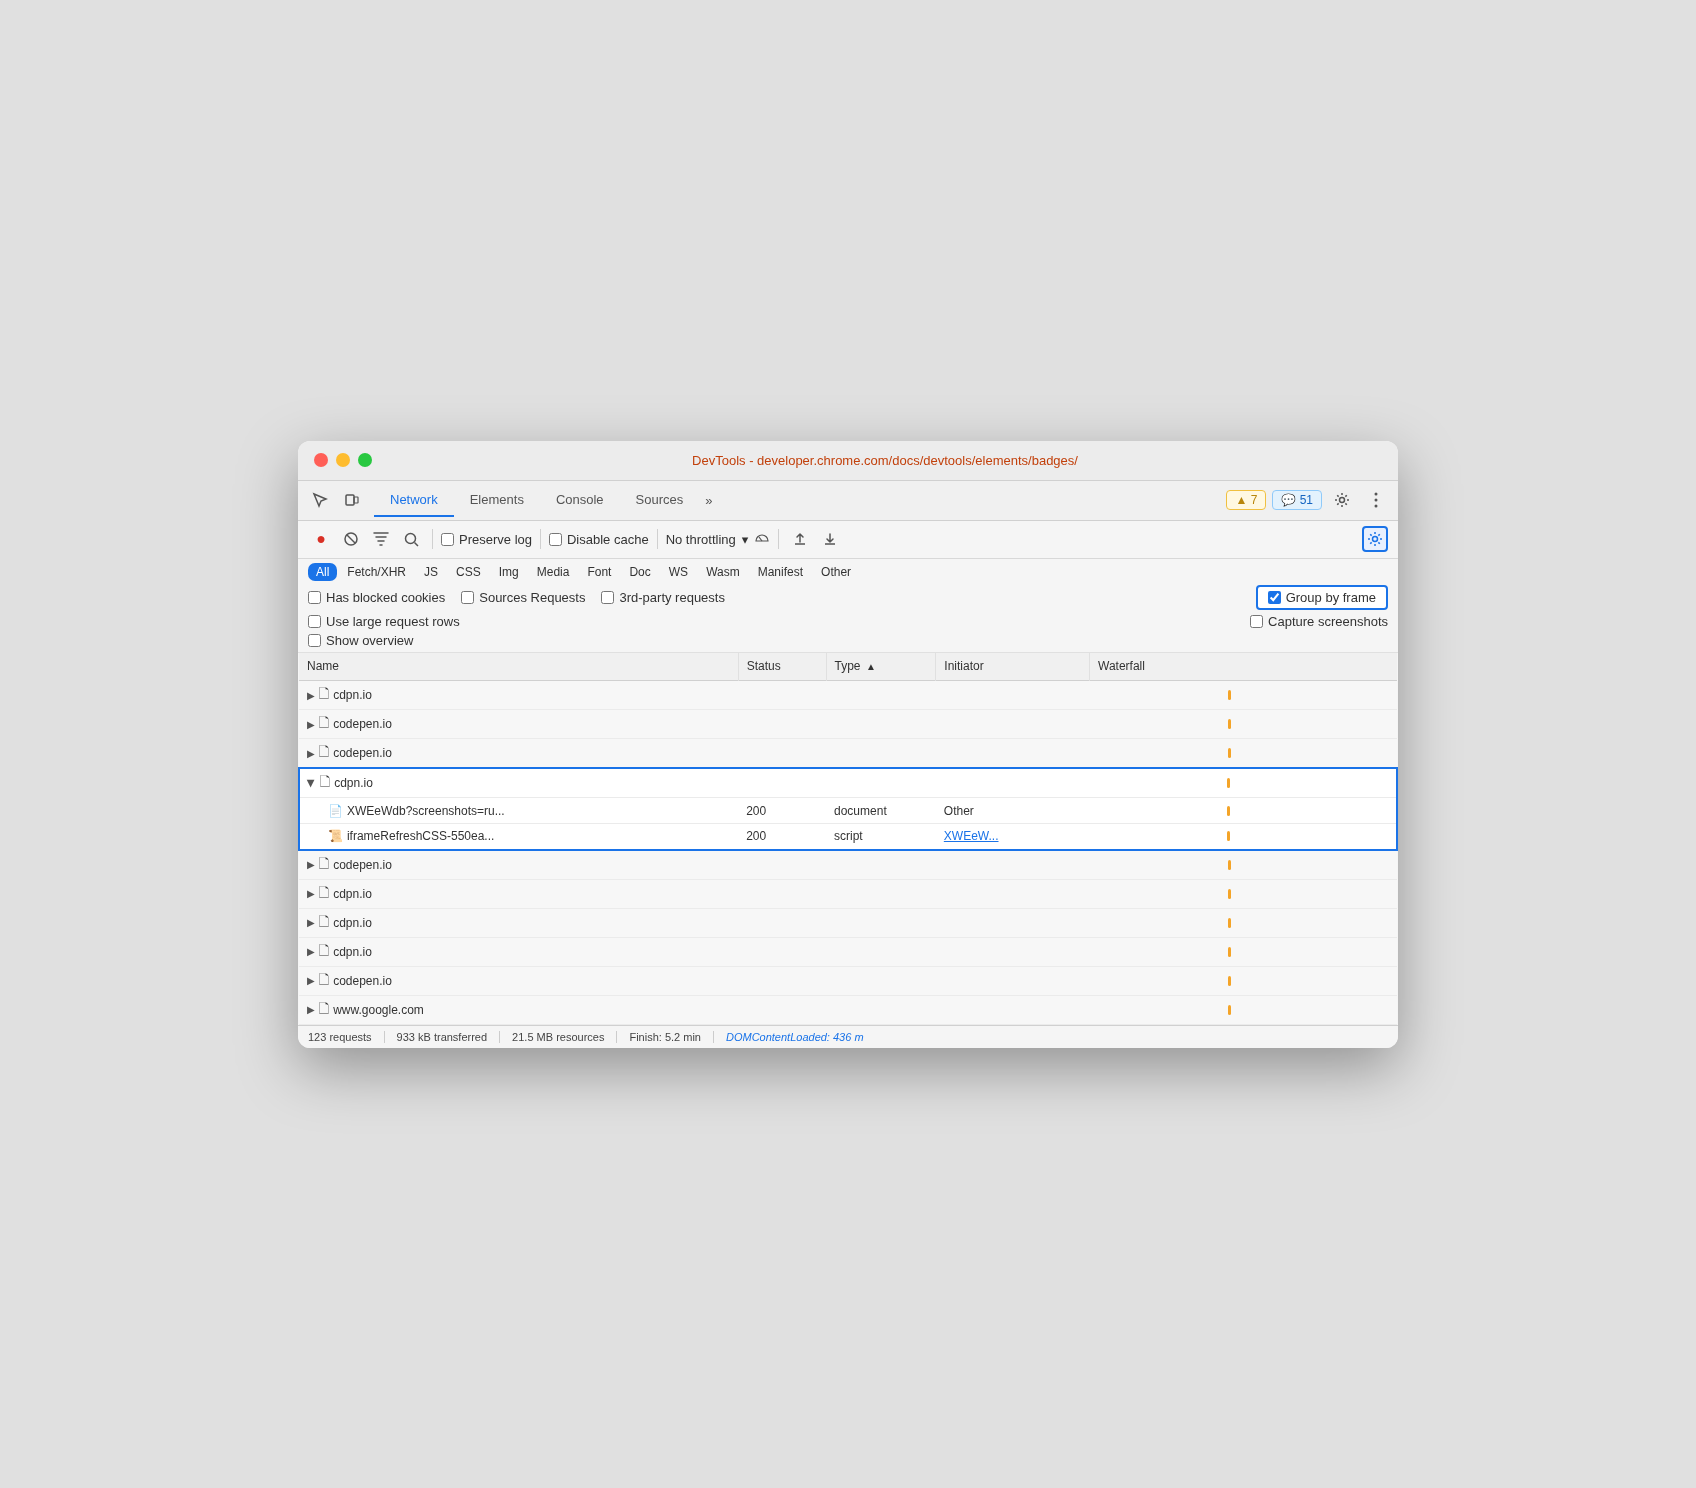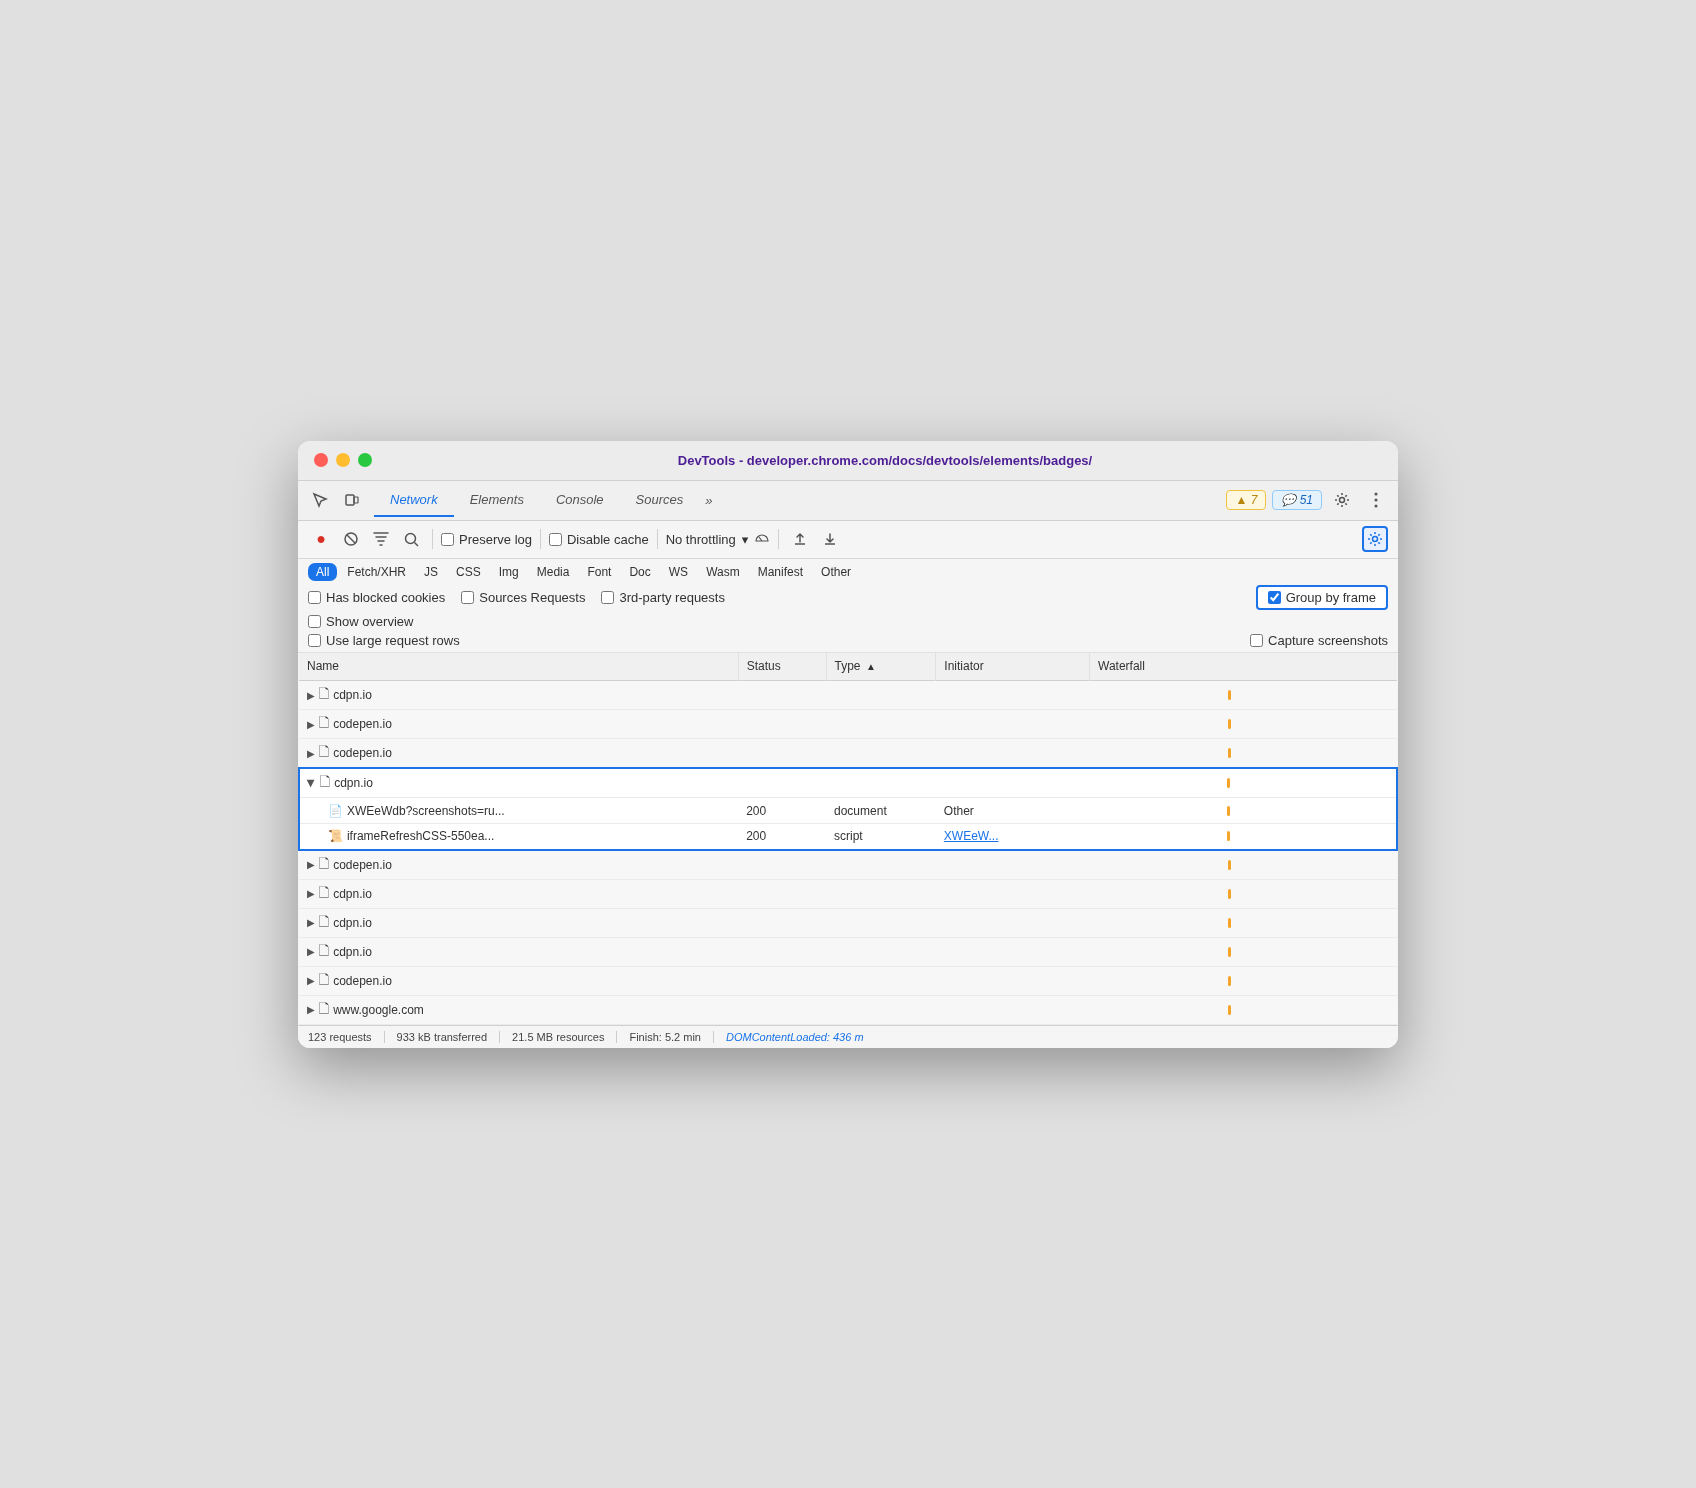--- a/index.html
+++ b/index.html
@@ -37,32 +37,31 @@
       border-radius: 50%;
       display: inline-block;
     }
     .tl-red { background: #ff5f57; }
     .tl-yellow { background: #febc2e; }
     .tl-green { background: #28c840; }
     .title-text {
       flex: 1;
       text-align: center;
       font-size: 13px;
-      color: #4c1d95;
-      font-weight: 700;
+      color: #c2410c;
+      font-weight: 400;
     }
     
     .tab-bar {
       background: #f0f0f0;
       border-bottom: 1px solid #d0d0d0;
       display: flex;
       align-items: center;
       padding: 0 8px;
       height: 40px;
-      font-style: italic;
     }
     .tab-bar-left {
       display: flex;
       align-items: center;
       gap: 4px;
       margin-right: 8px;
     }
     .icon-btn {
       width: 28px; height: 28px;
       display: flex; align-items: center; justify-content: center;
@@ -437,37 +436,37 @@
       </div>
 
       <div style="margin-left: auto; display:flex; align-items:center; gap: 8px;">
         <label class="group-by-frame-box">
           <input type="checkbox" checked="" class="cb-checked" style="">
           <span>Group by frame</span>
         </label>
       </div>
     </div>
 
-    <div style="display:flex; align-items:center; margin-top:4px;">
-      <label class="checkbox-label">
-        <input type="checkbox" style="">
-        <span>Show overview</span>
-      </label>
-    </div>
     <div style="display:flex; align-items:center; gap:30px; margin-top:4px;">
       <label class="checkbox-label">
         <input type="checkbox" style="">
         <span>Use large request rows</span>
       </label>
       <div style="margin-left: auto; display:flex; align-items:center; gap:8px;">
         <label class="checkbox-label">
           <input type="checkbox" style="">
           <span>Capture screenshots</span>
         </label>
       </div>
+    </div>
+    <div style="display:flex; align-items:center; margin-top:4px;">
+      <label class="checkbox-label">
+        <input type="checkbox" style="">
+        <span>Show overview</span>
+      </label>
     </div>
   </div>
 
   <div class="table-container">
     <table class="network-table">
       <thead>
         <tr>
           <th class="col-name">
             <span>Name</span>
           </th>

